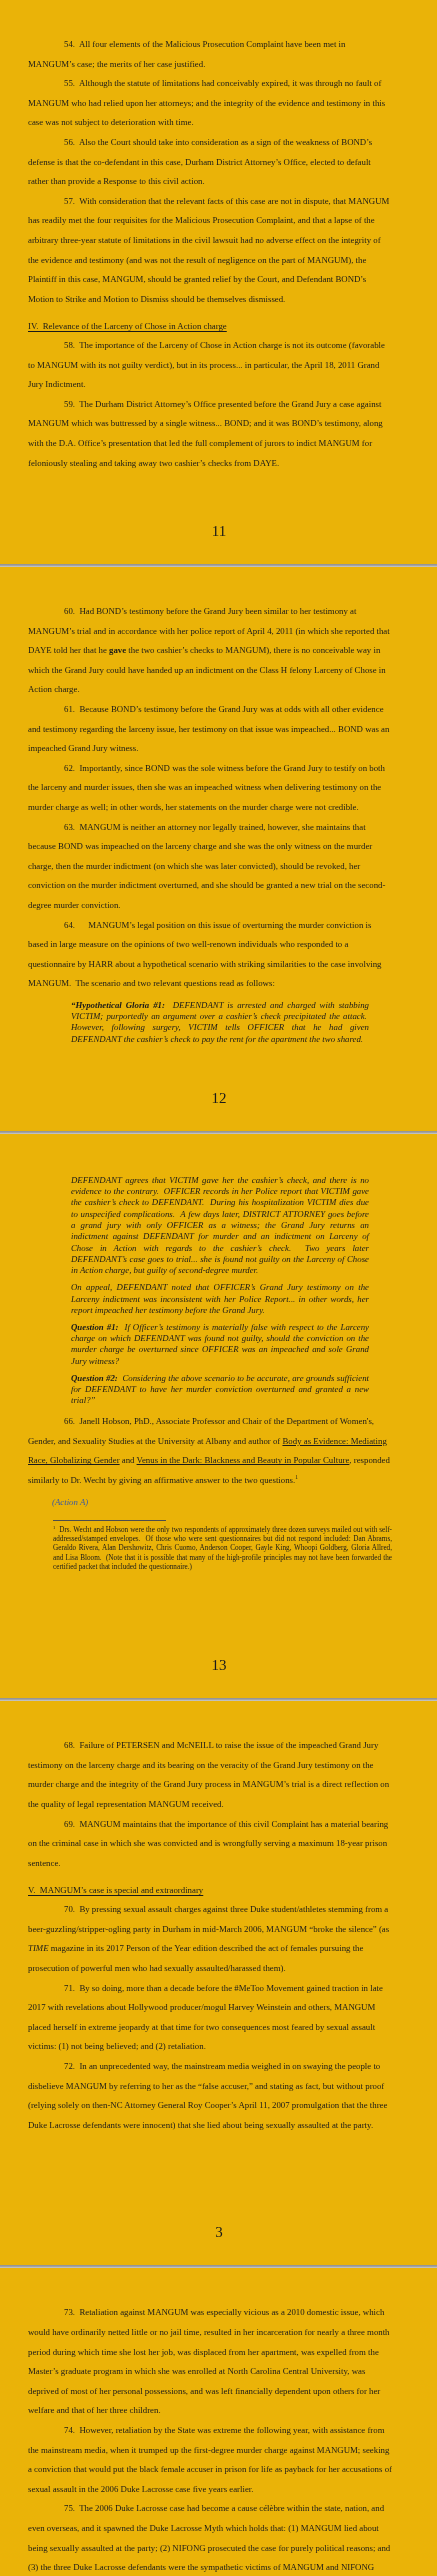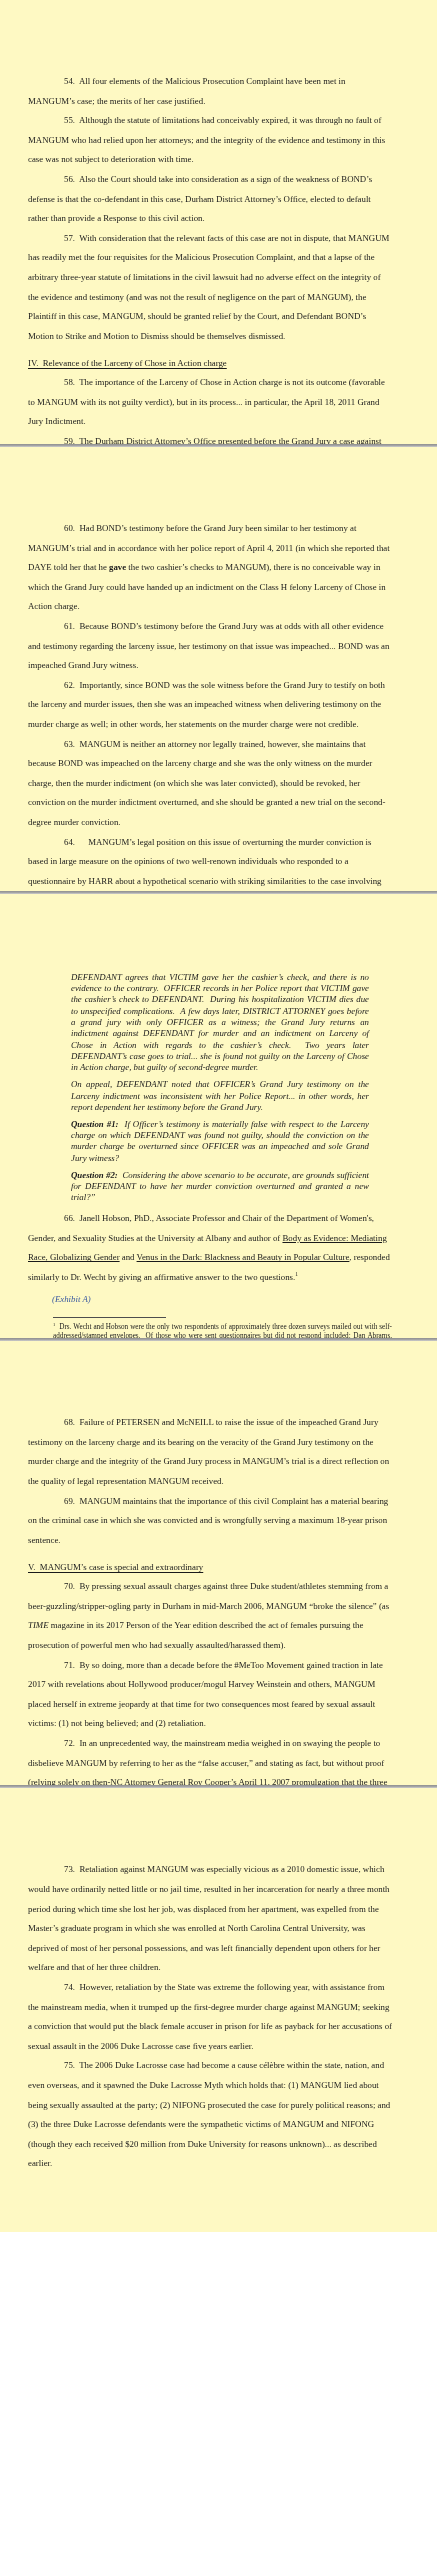--- a/index.html
+++ b/index.html
@@ -1,19 +1,19 @@
 <!DOCTYPE html>
 <html style="font-size:8.2px"><head>
 <meta charset="utf-8">
 <style>
   html,body{margin:0;padding:0;background:#ffffff;}
   body{width:438px;font-family:"Liberation Serif","DejaVu Serif",serif;color:#1a1a1a;}
   #doc{width:438px;background:#ffffff;}
-  .page{position:relative;width:438px;height:444px;box-sizing:border-box;
-        padding:72px 46px 0 28px;background:#fef9c3;overflow:hidden;}
+  .page{position:relative;width:438px;height:564px;box-sizing:border-box;
+        padding:35px 46px 0 28px;background:#eab308;overflow:hidden;}
   .page-divider{height:3.1px;width:438px;
         background:linear-gradient(to bottom,#8f8f8f 0,#a6a6a6 55%,#cfcfcf 100%);}
   .para{margin:0;font-size:8.8px;line-height:19.6px;text-indent:36px;text-align:left;}
   .heading{margin:7.2px 0 0 0;font-size:8.8px;line-height:19.6px;font-weight:normal;
         text-decoration:underline;text-underline-offset:1.5px;}
   .quote{margin:5.7px 23px 5.7px 43px;font-size:8.8px;line-height:11.3px;
         font-style:italic;text-align:justify;}
   .exhibit{margin:2.1px 0 0 24px;font-size:8.8px;line-height:19.6px;font-style:italic;
         color:#3b5aa0;}
   .footnote-sep{margin:7.2px 0 0 25px;width:113px;height:0;border:none;
@@ -46,25 +46,25 @@
       <p class="para"><span>61.&nbsp; Because BOND’s testimony before the Grand Jury was at odds with all other evidence and testimony regarding the larceny issue, her testimony on that issue was impeached... BOND was an impeached Grand Jury witness.</span></p>
       <p class="para"><span>62.&nbsp; Importantly, since BOND was the sole witness before the Grand Jury to testify on both the larceny and murder issues, then she was an impeached witness when delivering testimony on the murder charge as well; in other words, her statements on the murder charge were not credible.</span></p>
       <p class="para"><span>63.&nbsp; MANGUM is neither an attorney nor legally trained, however, she maintains that because BOND was impeached on the larceny charge and she was the only witness on the murder charge, then the murder indictment (on which she was later convicted), should be revoked, her conviction on the murder indictment overturned, and she should be granted a new trial on the second-degree murder conviction.</span></p>
       <p class="para"><span>64.  MANGUM’s legal position on this issue of overturning the murder conviction is based in large measure on the opinions of two well-renown individuals who responded to a questionnaire by HARR about a hypothetical scenario with striking similarities to the case involving MANGUM.&nbsp; The scenario and two relevant questions read as follows:</span></p>
       <p class="quote"><span class="bi">“Hypothetical Gloria #1:</span><span>&nbsp; DEFENDANT is arrested and charged with stabbing VICTIM; purportedly an argument over a cashier’s check precipitated the attack.&nbsp; However, following surgery, VICTIM tells OFFICER that he had given DEFENDANT the cashier’s check to pay the rent for the apartment the two shared.</span></p>
       <div class="page-number">12</div>
     </section>
     <div class="page-divider"></div>
     <section class="page">
       <p class="quote"><span>DEFENDANT agrees that VICTIM gave her the cashier’s check, and there is no evidence to the contrary.&nbsp; OFFICER records in her Police report that VICTIM gave the cashier’s check to DEFENDANT.&nbsp; During his hospitalization VICTIM dies due to unspecified complications.&nbsp; A few days later, DISTRICT ATTORNEY goes before a grand jury with only OFFICER as a witness; the Grand Jury returns an indictment against DEFENDANT for murder and an indictment on Larceny of Chose in Action with regards to the cashier’s check.&nbsp; Two years later DEFENDANT’s case goes to trial... she is found not guilty on the Larceny of Chose in Action charge, but guilty of second-degree murder.</span></p>
-      <p class="quote"><span>On appeal, DEFENDANT noted that OFFICER’s Grand Jury testimony on the Larceny indictment was inconsistent with her Police Report... in other words, her report dependent her testimony before the Grand Jury.</span></p>
+      <p class="quote"><span>On appeal, DEFENDANT noted that OFFICER’s Grand Jury testimony on the Larceny indictment was inconsistent with her Police Report... in other words, her report impeached her testimony before the Grand Jury.</span></p>
       <p class="quote"><span class="bi">Question #1:</span><span>&nbsp; If Officer’s testimony is materially false with respect to the Larceny charge on which DEFENDANT was found not guilty, should the conviction on the murder charge be overturned since OFFICER was an impeached and sole Grand Jury witness?</span></p>
       <p class="quote"><span class="bi">Question #2:</span><span>&nbsp; Considering the above scenario to be accurate, are grounds sufficient for DEFENDANT to have her murder conviction overturned and granted a new trial?”</span></p>
       <p class="para"><span>66.&nbsp; Janell Hobson, PhD., Associate Professor and Chair of the Department of Women's, Gender, and Sexuality Studies at the University at Albany and author of </span><span class="u">Body as Evidence: Mediating Race, Globalizing Gender</span><span> and </span><span class="u">Venus in the Dark: Blackness and Beauty in Popular Culture</span><span>, responded similarly to Dr. Wecht by giving an affirmative answer to the two questions.</span><sup>1</sup></p>
-      <p class="exhibit"><span>(Exhibit A)</span></p>
+      <p class="exhibit"><span>(Action A)</span></p>
       <div>
         <hr class="footnote-sep">
         <p class="footnote"><sup>1</sup><span>&nbsp; Drs. Wecht and Hobson were the only two respondents of approximately three dozen surveys mailed out with self-addressed/stamped envelopes.&nbsp; Of those who were sent questionnaires but did not respond included: Dan Abrams, Geraldo Rivera, Alan Dershowitz, Chris Cuomo, Anderson Cooper, Gayle King, Whoopi Goldberg, Gloria Allred, and Lisa Bloom.&nbsp; (Note that it is possible that many of the high-profile principles may not have been forwarded the certified packet that included the questionnaire.)</span></p>
       </div>
       <div class="page-number">13</div>
     </section>
     <div class="page-divider"></div>
     <section class="page">
       <p class="para"><span>68.&nbsp; Failure of PETERSEN and McNEILL to raise the issue of the impeached Grand Jury testimony on the larceny charge and its bearing on the veracity of the Grand Jury testimony on the murder charge and the integrity of the Grand Jury process in MANGUM’s trial is a direct reflection on the quality of legal representation MANGUM received.</span></p>
       <p class="para"><span>69.&nbsp; MANGUM maintains that the importance of this civil Complaint has a material bearing on the criminal case in which she was convicted and is wrongfully serving a maximum 18-year prison sentence.</span></p>

